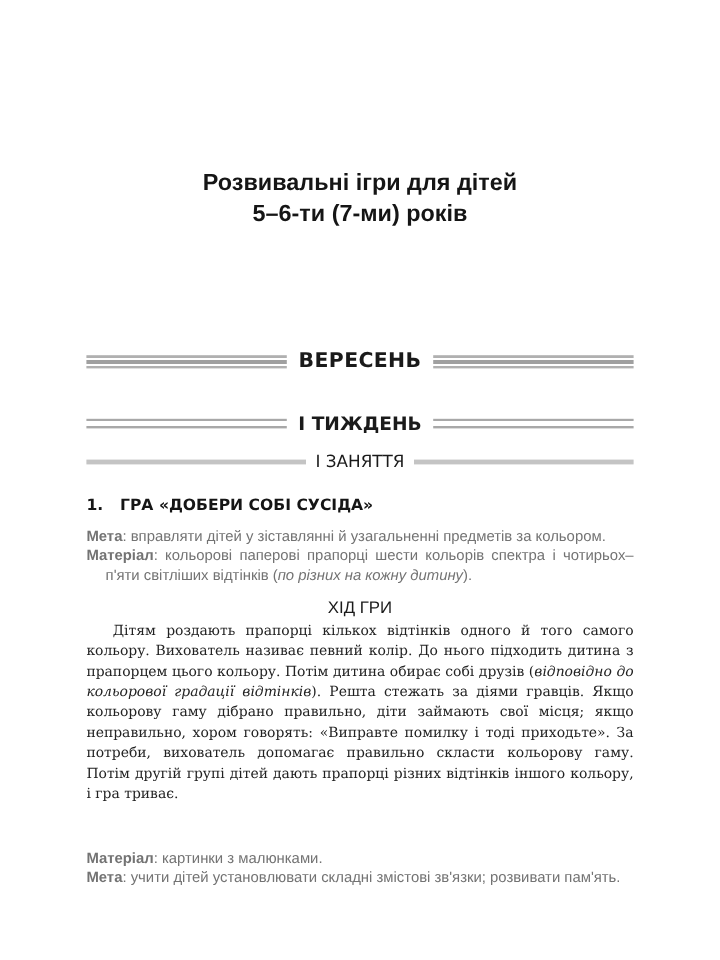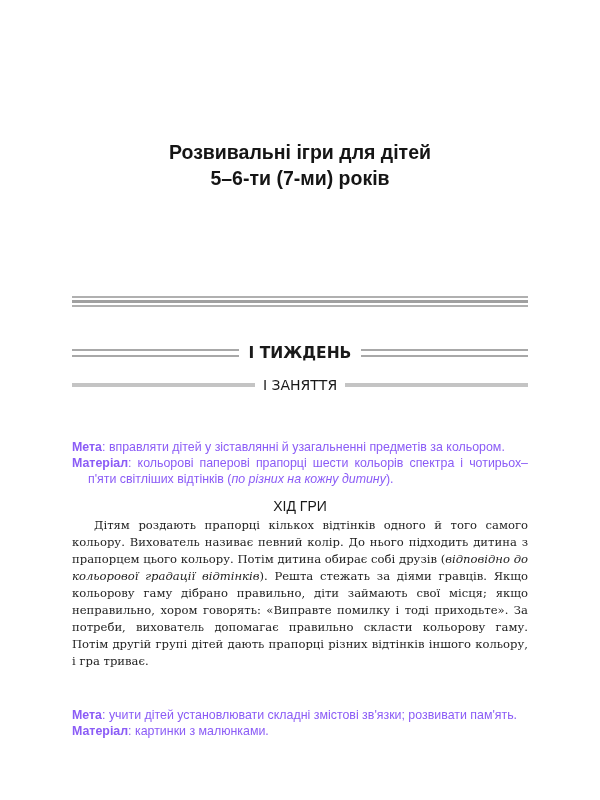--- a/index.html
+++ b/index.html
@@ -57,21 +57,21 @@
     .game-heading {
       position: absolute; left: 72px; width: 456px;
       font-family: "DejaVu Sans", sans-serif; font-weight: bold;
       font-size: 13px; color: #151515;
     }
     .game-heading .num { display: inline-block; width: 28px; }
 
     .meta {
       position: absolute; left: 72px; width: 456px;
       font-family: "Liberation Sans", sans-serif; font-size: 12.4px; line-height: 16px;
-      text-align: justify; color: #8b5cf6;
+      text-align: justify; color: #737373;
     }
     .meta p { text-indent: -16px; padding-left: 16px; }
     .meta .lbl { font-weight: bold; }
     .meta i { font-style: italic; }
 
     .course {
       position: absolute; left: 0; width: 600px; top: 498px;
       text-align: center; font-family: "Liberation Sans", sans-serif;
       font-size: 14px; color: #1a1a1a;
     }
@@ -88,46 +88,50 @@
 
 <div class="page">
 
   <div class="title">
     <div>Розвивальні ігри для дітей</div>
     <div>5–6-ти (7-ми) років</div>
   </div>
 
   <div class="sep-row month">
     <div class="sep-lines"></div>
+    <div class="sep-label">ВЕРЕСЕНЬ</div>
     <div class="sep-lines"></div>
   </div>
 
   <div class="sep-row week">
     <div class="sep-lines"></div>
     <div class="sep-label">І ТИЖДЕНЬ</div>
     <div class="sep-lines"></div>
   </div>
 
   <div class="sep-row lesson">
     <div class="sep-lines"></div>
     <div class="sep-label">І ЗАНЯТТЯ</div>
     <div class="sep-lines"></div>
   </div>
 
+  <div class="game-heading" style="top:414px;">
+    <span class="num">1.</span><span>ГРА «ДОБЕРИ СОБІ СУСІДА»</span>
+  </div>
 
   <div class="meta" style="top:439px;">
     <p><span class="lbl">Мета</span><span>: вправляти дітей у зіставлянні й узагальненні предметів за кольором.</span></p>
     <p><span class="lbl">Матеріал</span><span>: кольорові паперові прапорці шести кольорів спектра і чотирьох–п'яти світліших відтінків (</span><i>по різних на кожну дитину</i><span>).</span></p>
   </div>
 
   <div class="course">ХІД ГРИ</div>
 
   <div class="body-text">
     <span>Дітям роздають прапорці кількох відтінків одного й того самого кольору. Вихователь називає певний колір. До нього підходить дитина з прапорцем цього кольору. Потім дитина обирає собі друзів (</span><i>відповідно до кольорової градації відтінків</i><span>). Решта стежать за діями гравців. Якщо кольорову гаму дібрано правильно, діти займають свої місця; якщо неправильно, хором говорять: «Виправте помилку і тоді приходьте». За потреби, вихователь допомагає правильно скласти кольорову гаму. Потім другій групі дітей дають прапорці різних відтінків іншого кольору, і гра триває.</span>
   </div>
 
 
   <div class="meta" style="top:707px;">
+    <p><span class="lbl">Матеріал</span><span>: картинки з малюнками.</span></p>
     <p><span class="lbl">Мета</span><span>: учити дітей установлювати складні змістові зв'язки; розвивати пам'ять.</span></p>
-    <p><span class="lbl">Матеріал</span><span>: картинки з малюнками.</span></p>
   </div>
 
 </div>
 
 </body></html>

